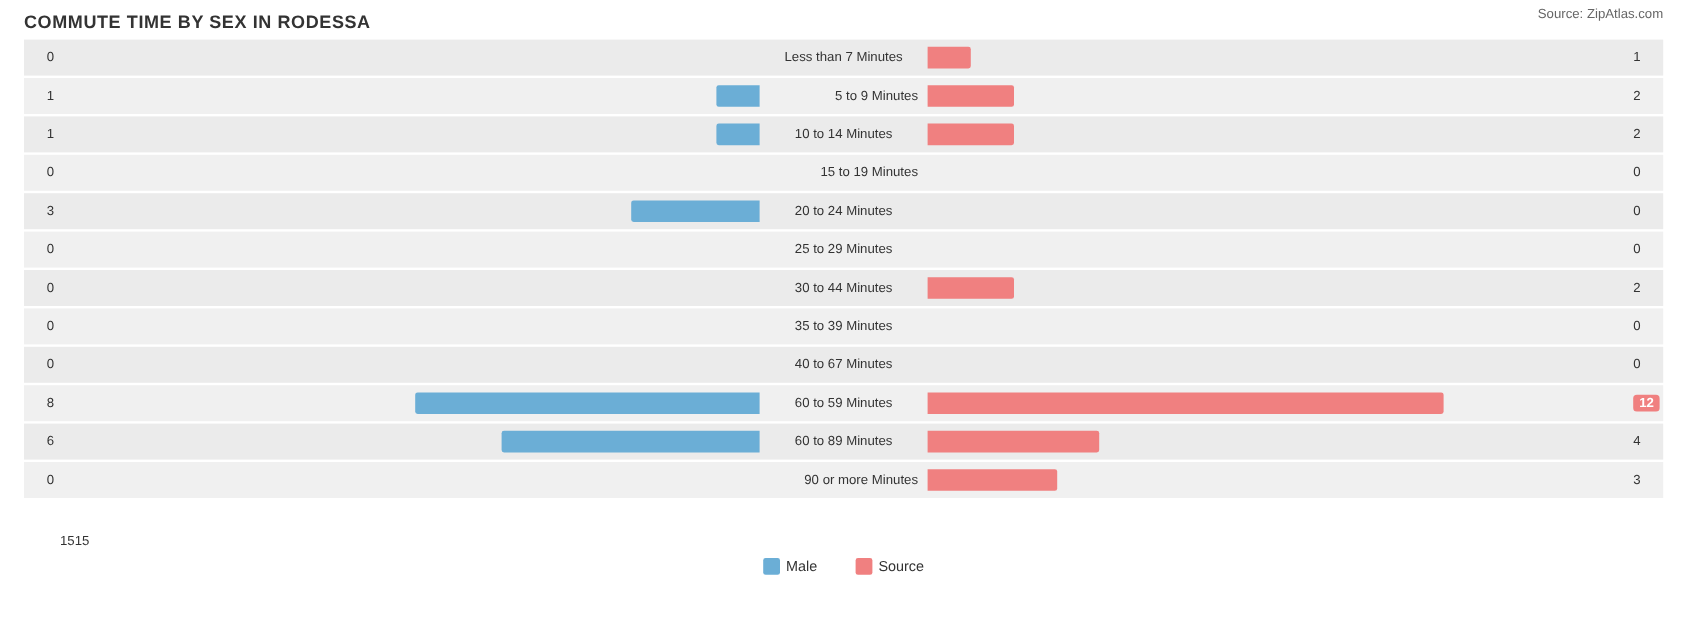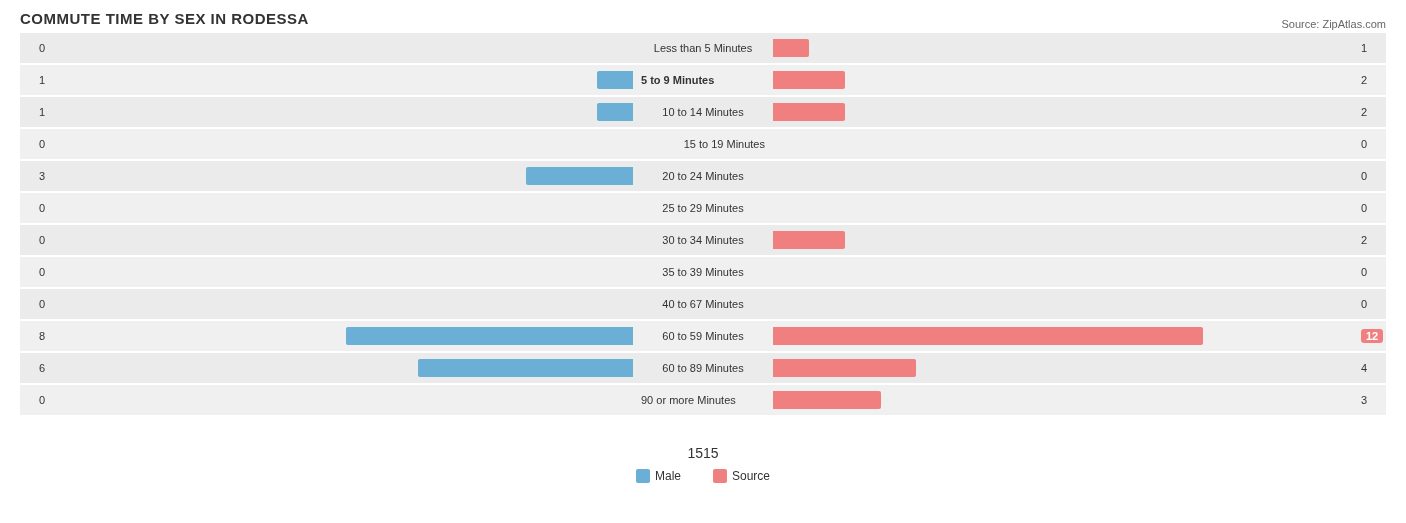--- a/index.html
+++ b/index.html
@@ -19,21 +19,21 @@
     .chart-title {
       font-size: 15px;
       font-weight: bold;
       color: #333;
       text-transform: uppercase;
       letter-spacing: 0.5px;
       margin-bottom: 6px;
     }
     .source-label {
       position: absolute;
-      top: 18px;
+      top: 6px;
       right: 20px;
       font-size: 11px;
       color: #666;
     }
     .chart-area {
       position: relative;
       width: 100%;
       height: 410px;
     }
     .row {
@@ -118,23 +118,23 @@
       align-items: center;
       gap: 5px;
     }
     .legend-box {
       width: 14px;
       height: 14px;
       border-radius: 2px;
     }
     .axis-labels {
       display: flex;
-      justify-content: center;
+      justify-content: flex-start;
       padding: 0 30px;
-      font-size: 14px;
+      font-size: 11px;
       color: #333;
       margin-top: 2px;
     }
     .value-badge-highlight {
       background: #f08080;
       color: white;
       padding: 1px 5px;
       border-radius: 3px;
       font-size: 11px;
       font-weight: bold;
@@ -147,34 +147,34 @@
   <div class="chart-title">COMMUTE TIME BY SEX IN RODESSA</div>
   <div class="source-label">Source: ZipAtlas.com</div>
 
   <div class="chart-area" id="chart-area">
   <div class="row" style="background: rgb(235, 235, 235);">
         <div class="row-inner">
           <div class="left-value">0</div>
           <div class="half-left">
             <div class="bar-male" style="width: 0px;"></div>
           </div>
-          <div class="category-label" style="min-width: 140px; text-align: center;">Less than 5 Minutes</div>
+          <div class="category-label" style="min-width: 140px; text-align: center;">Less than 7 Minutes</div>
           <div class="half-right">
             <div class="bar-female" style="width: 35.8333px;"></div>
           </div>
           <div class="right-value">1</div>
         </div>
       </div>
       <div class="row" style="background: rgb(240, 240, 240);">
         <div class="row-inner">
           <div class="left-value">1</div>
           <div class="half-left">
             <div class="bar-male" style="width: 35.8333px;"></div>
           </div>
-          <div class="category-label" style="min-width: 140px; text-align: left; font-weight: bold;">5 to 9 Minutes</div>
+          <div class="category-label" style="min-width: 140px; text-align: right;">5 to 9 Minutes</div>
           <div class="half-right">
             <div class="bar-female" style="width: 71.6667px;"></div>
           </div>
           <div class="right-value">2</div>
         </div>
       </div>
       <div class="row" style="background: rgb(235, 235, 235);">
         <div class="row-inner">
           <div class="left-value">1</div>
           <div class="half-left">
@@ -225,21 +225,21 @@
           </div>
           <div class="right-value">0</div>
         </div>
       </div>
       <div class="row" style="background: rgb(235, 235, 235);">
         <div class="row-inner">
           <div class="left-value">0</div>
           <div class="half-left">
             <div class="bar-male" style="width: 0px;"></div>
           </div>
-          <div class="category-label" style="min-width: 140px; text-align: center;">30 to 34 Minutes</div>
+          <div class="category-label" style="min-width: 140px; text-align: center;">30 to 44 Minutes</div>
           <div class="half-right">
             <div class="bar-female" style="width: 71.6667px;"></div>
           </div>
           <div class="right-value">2</div>
         </div>
       </div>
       <div class="row" style="background: rgb(240, 240, 240);">
         <div class="row-inner">
           <div class="left-value">0</div>
           <div class="half-left">
@@ -290,21 +290,21 @@
           </div>
           <div class="right-value">4</div>
         </div>
       </div>
       <div class="row" style="background: rgb(240, 240, 240);">
         <div class="row-inner">
           <div class="left-value">0</div>
           <div class="half-left">
             <div class="bar-male" style="width: 0px;"></div>
           </div>
-          <div class="category-label" style="min-width: 140px; text-align: left;">90 or more Minutes</div>
+          <div class="category-label" style="min-width: 140px; text-align: right;">90 or more Minutes</div>
           <div class="half-right">
             <div class="bar-female" style="width: 107.5px;"></div>
           </div>
           <div class="right-value">3</div>
         </div>
       </div>
     </div>
 
   <div class="axis-labels">
     <span>15</span>

